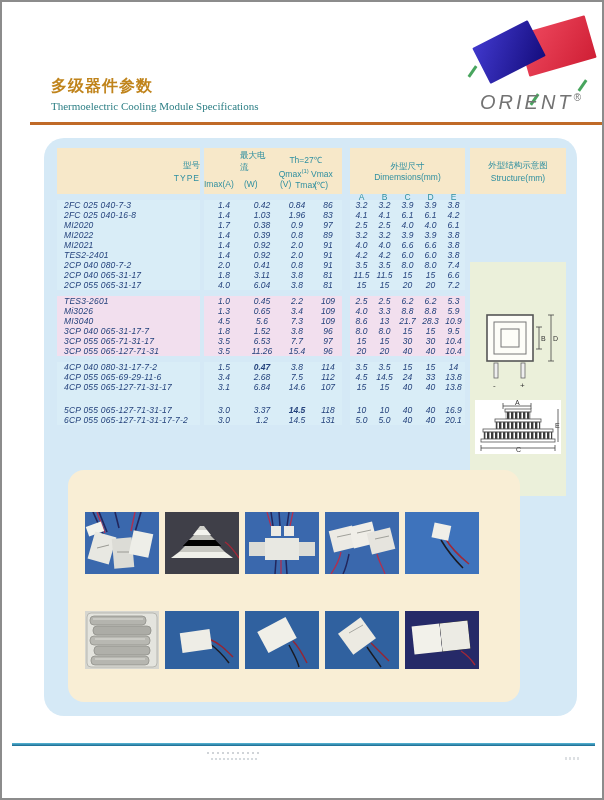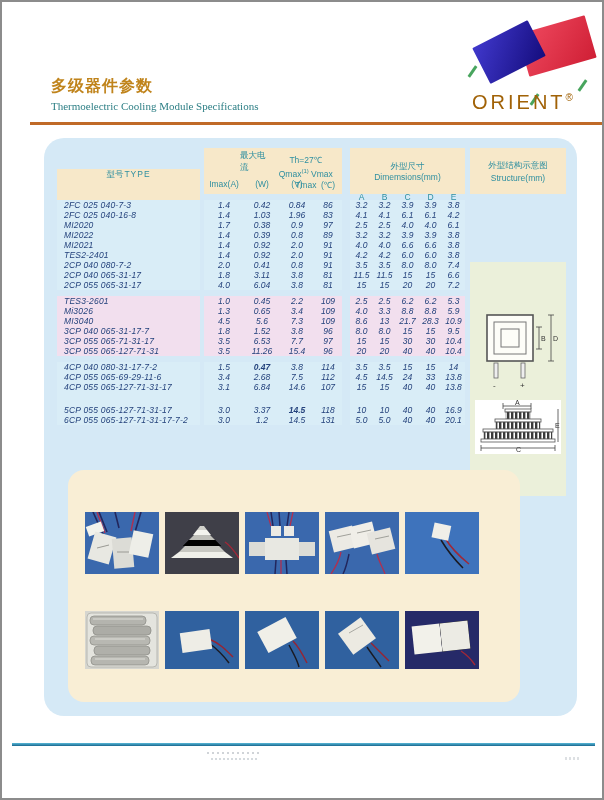--- a/index.html
+++ b/index.html
@@ -19,38 +19,38 @@
   .subtitle-en{font-size:11px;color:#2d7f85;font-family:"Liberation Serif",serif;margin-top:3px;}
   .orange-rule{position:absolute;left:28px;right:0;top:120px;height:3px;background:#c06a28;}
   .logo{position:absolute;right:8px;top:6px;width:128px;height:110px;}
   .logo .flag{position:absolute;border-radius:1px;}
   .logo .flag.red{left:56px;top:16px;width:70px;height:44px;background:linear-gradient(135deg,#f04a60,#cf1f35);transform:rotate(-16deg);}
   .logo .flag.blue{left:12px;top:24px;width:62px;height:40px;background:linear-gradient(135deg,#4038cc,#150d7e);transform:rotate(-27deg);}
   .logo .pole{position:absolute;width:13px;height:3px;background:#48a55e;transform:rotate(-55deg);}
   .logo .pole.p1{left:0px;top:62px;}
   .logo .pole.p2{left:62px;top:90px;}
   .logo .pole.p3{left:110px;top:76px;}
-  .logo-text{position:absolute;left:6px;bottom:4px;font-size:20px;color:#a16207;letter-spacing:3px;font-weight:500;}
+  .logo-text{position:absolute;left:14px;bottom:4px;font-size:20px;color:#737373;letter-spacing:3px;font-weight:500;font-style:italic;}
   .logo-text sup{font-size:10px;letter-spacing:0;}
   
   .panel{position:absolute;left:42px;top:136px;width:533px;height:578px;background:#d5e9f6;border-radius:20px;}
   .tablewrap{position:absolute;left:13px;top:10px;width:509px;}
   
   .thead{position:relative;height:46px;}
   .hblock{position:absolute;top:0;height:46px;background:#f7e8c9;color:#2f8fa0;font-size:8.5px;}
-  .hb-type{left:0;width:143px;display:flex;flex-direction:row;align-items:flex-start;justify-content:center;gap:1px;margin-top:21px;}
+  .hb-type{left:0;width:143px;display:flex;flex-direction:column;align-items:flex-end;justify-content:center;gap:1px;}
   .hb-params{left:147px;width:138px;}
   .hb-dims{left:293px;width:115px;}
   .hb-structure{left:413px;width:96px;display:flex;flex-direction:column;align-items:center;justify-content:center;gap:1px;}
   .hb-type .en{letter-spacing:1px;}
   .params-top{display:flex;height:27px;margin-left:36px;}
   .params-imax{width:40px;display:flex;align-items:center;justify-content:center;}
   .params-th{width:98px;text-align:center;padding-top:7px;line-height:11px;}
   .params-th sup{font-size:6px;}
-  .units-row{display:flex;height:18px;align-items:center;text-align:center;}
+  .units-row{display:flex;height:18px;align-items:center;text-align:left;}
   .units-row span{display:block;}
   .u-imax{width:40px;}.u-w{width:36px;}.u-v{width:34px;}.u-c{width:28px;}
   .dims-top{height:27px;text-align:center;line-height:11px;padding-top:13px;}
   .dims-cols{display:flex;height:18px;align-items:center;text-align:center;}
   .dims-cols span{width:23px;display:block;}
   
   .tbody{margin-top:6px;position:relative;}
   .tgroup{margin-bottom:6px;}
   .trow{display:grid;grid-template-columns:143px 4px 40px 36px 34px 28px 8px 23px 23px 23px 23px 23px;height:10px;font-style:italic;}
   .trow.spacer{height:13px;}

